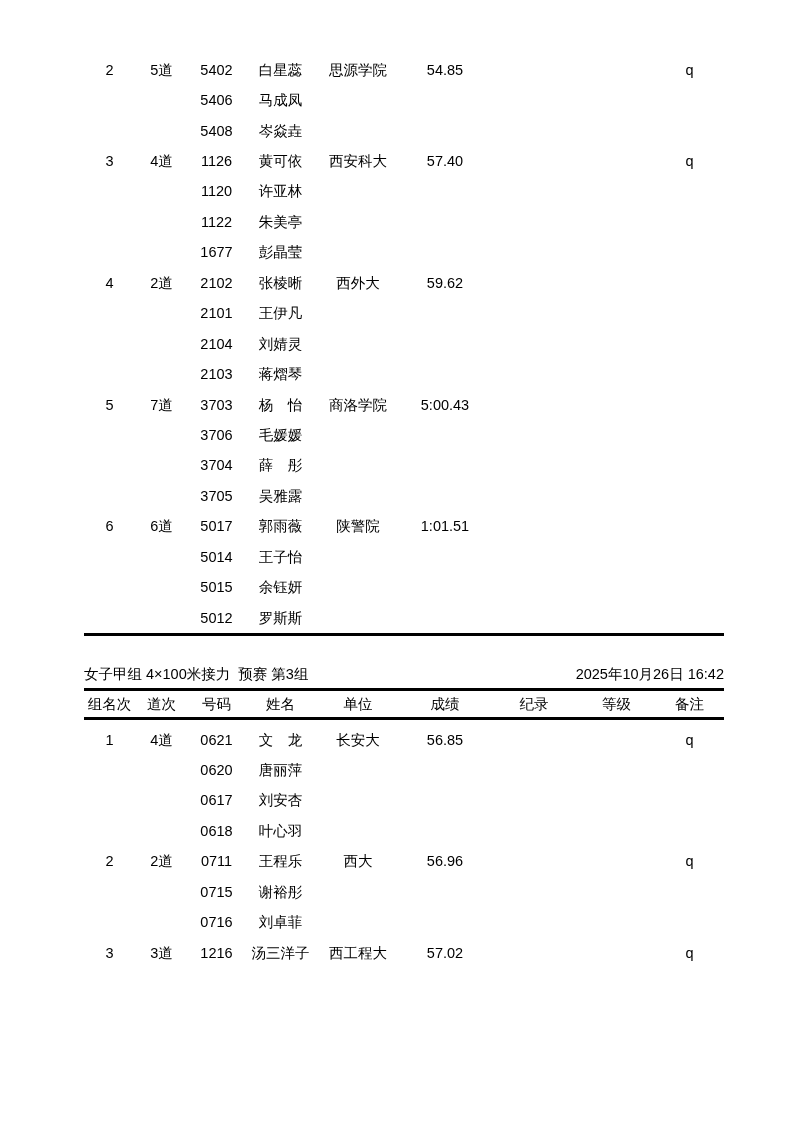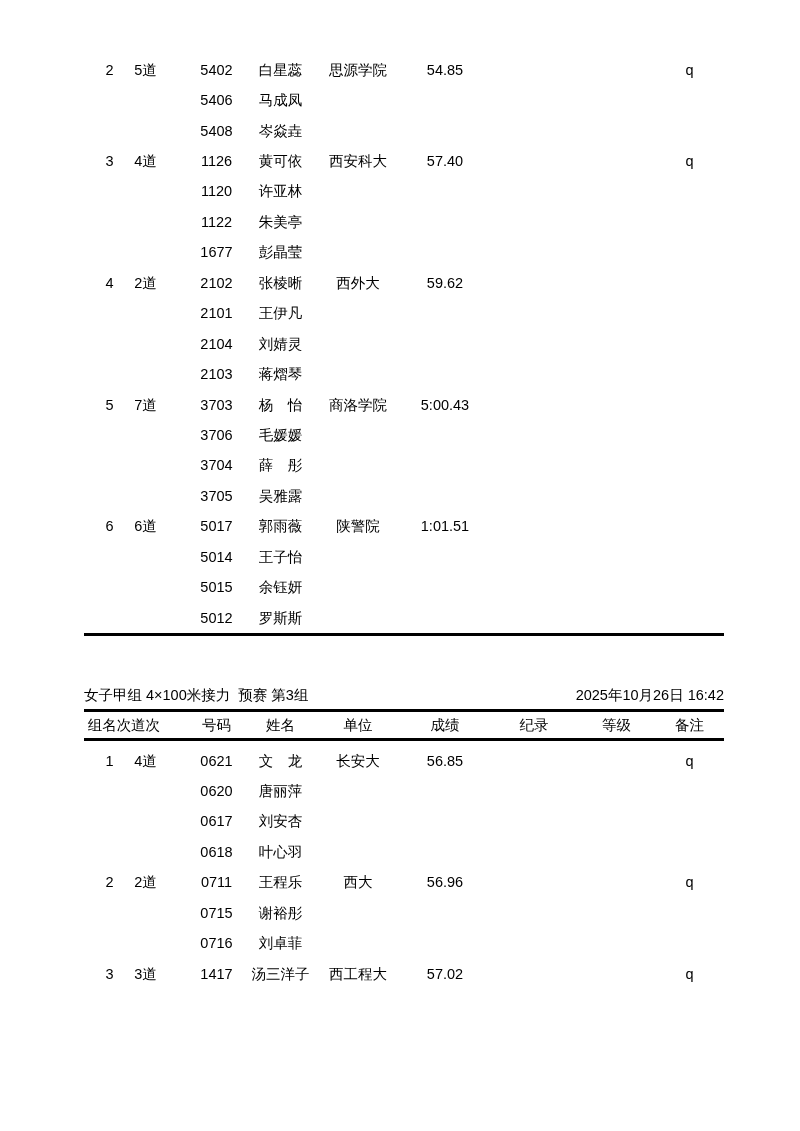--- a/index.html
+++ b/index.html
@@ -7,29 +7,29 @@
     position:relative; width:800px; height:1131px; background:#ffffff;
     font-family:"Liberation Sans","DejaVu Sans",sans-serif; color:#000;
     overflow:hidden;
   }
   .content { position:absolute; left:84px; top:0; width:640px; }
   .row { position:relative; height:30.45px; }
   .cell {
     position:absolute; top:0; height:30.45px; line-height:30.45px;
     font-size:14.5px; text-align:center; white-space:pre;
   }
-  .c1{left:0;width:51px} .c2{left:35px;width:53px} .c3{left:104px;width:57px}
+  .c1{left:0;width:51px} .c2{left:51px;width:53px} .c3{left:104px;width:57px}
   .c4{left:161px;width:71px} .c5{left:232px;width:84px} .c6{left:316px;width:90px}
   .c7{left:406px;width:88px} .c8{left:494px;width:77px} .c9{left:571px;width:69px}
   .section1 { padding-top:54.7px; }
   .rule-thick { height:3px; background:#000; }
   .rule-med { height:2.5px; background:#000; }
   .rule-b { margin-top:4px; }
   .group-header {
-    margin-top:49px; height:20px; line-height:20px; font-size:14.5px;
+    margin-top:28px; height:20px; line-height:20px; font-size:14.5px;
     display:flex; justify-content:space-between; white-space:pre;
   }
   .col-headers { position:relative; height:26.5px; }
   .col-headers .cell { height:39px; line-height:26.5px; }
   .section2 { padding-top:5px; }
   .page-footer {
     position:absolute; left:84px; top:1046px; width:640px;
     text-align:center; font-size:13.5px; line-height:18px;
   }
 </style>
@@ -207,21 +207,21 @@
         <span class="cell c4">谢裕彤</span>
       </div>
       <div class="row">
         <span class="cell c3">0716</span>
         <span class="cell c4">刘卓菲</span>
       </div>
 
       <div class="row">
         <span class="cell c1">3</span>
         <span class="cell c2">3道</span>
-        <span class="cell c3">1417</span>
+        <span class="cell c3">1216</span>
         <span class="cell c4">汤三洋子</span>
         <span class="cell c5">西工程大</span>
         <span class="cell c6">57.02</span>
         <span class="cell c9">q</span>
       </div>
     </div>
   </div>
 
 </div>
 

